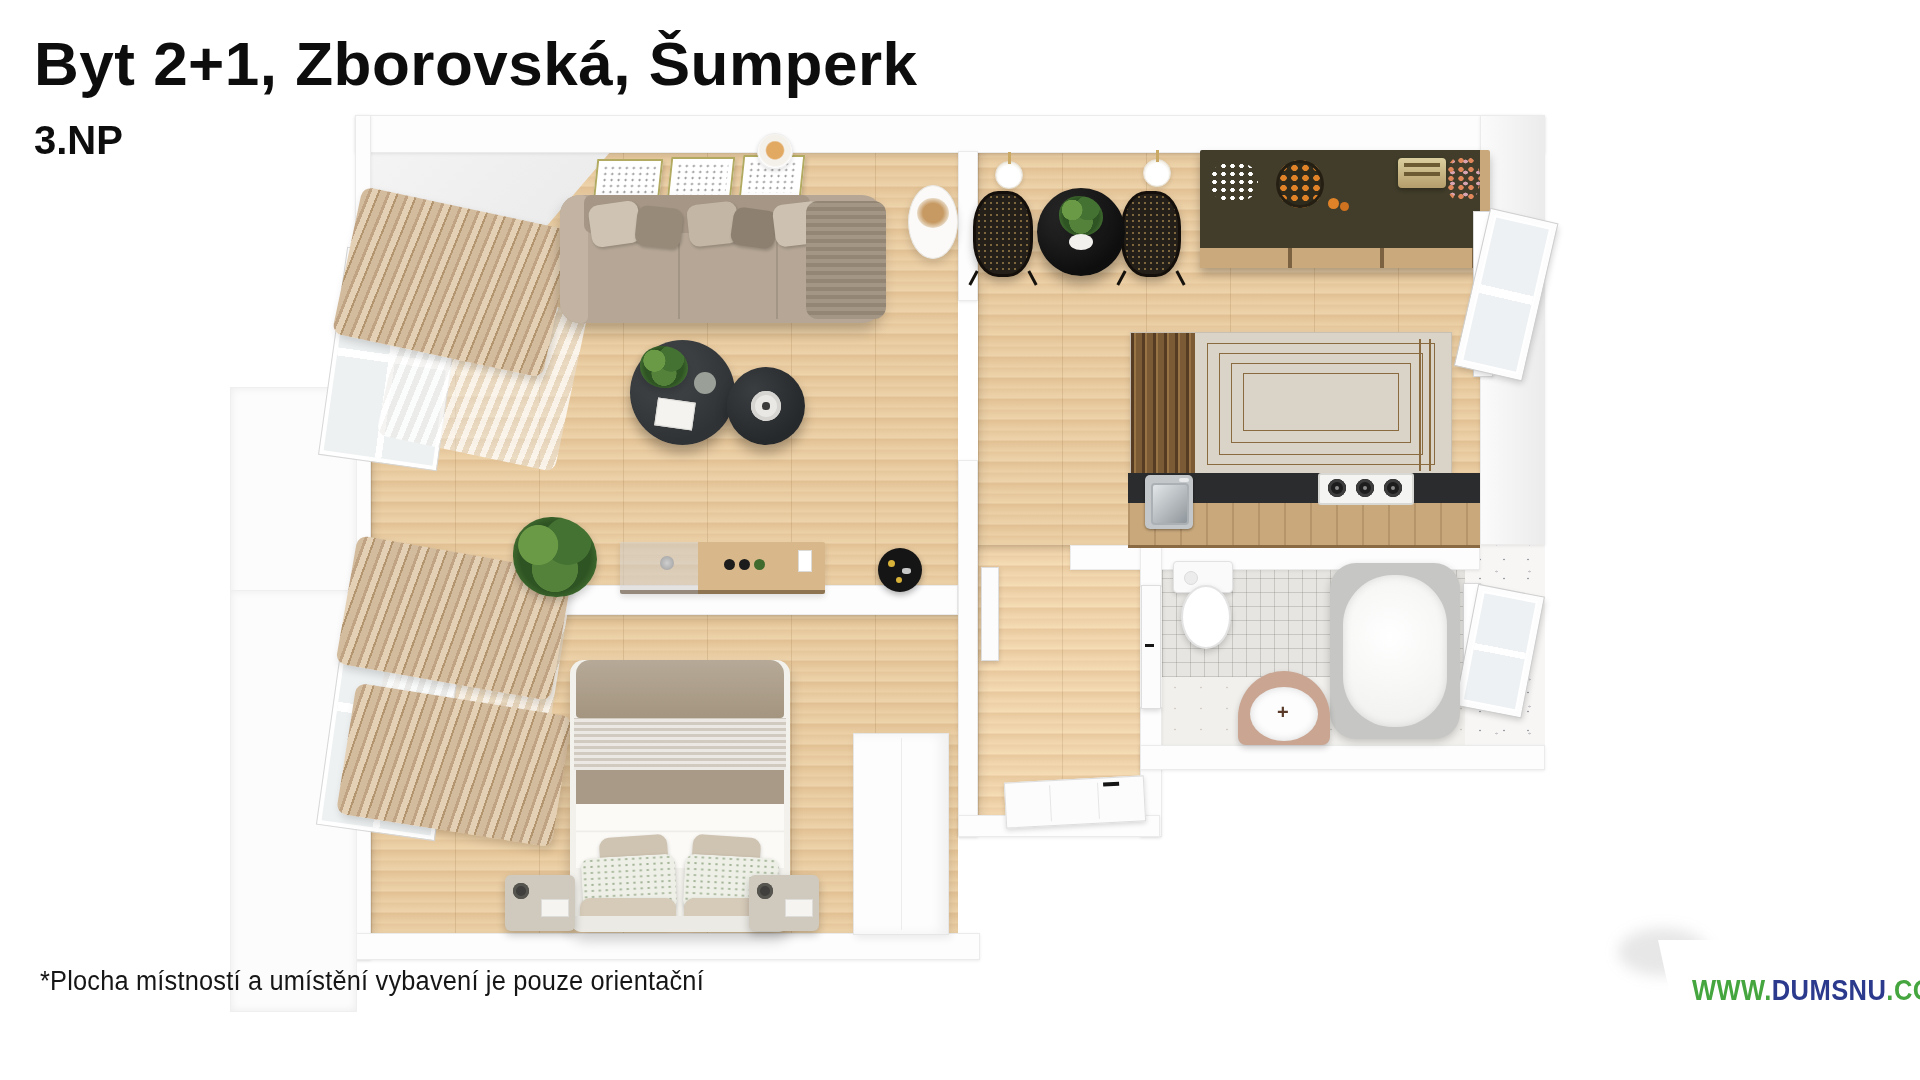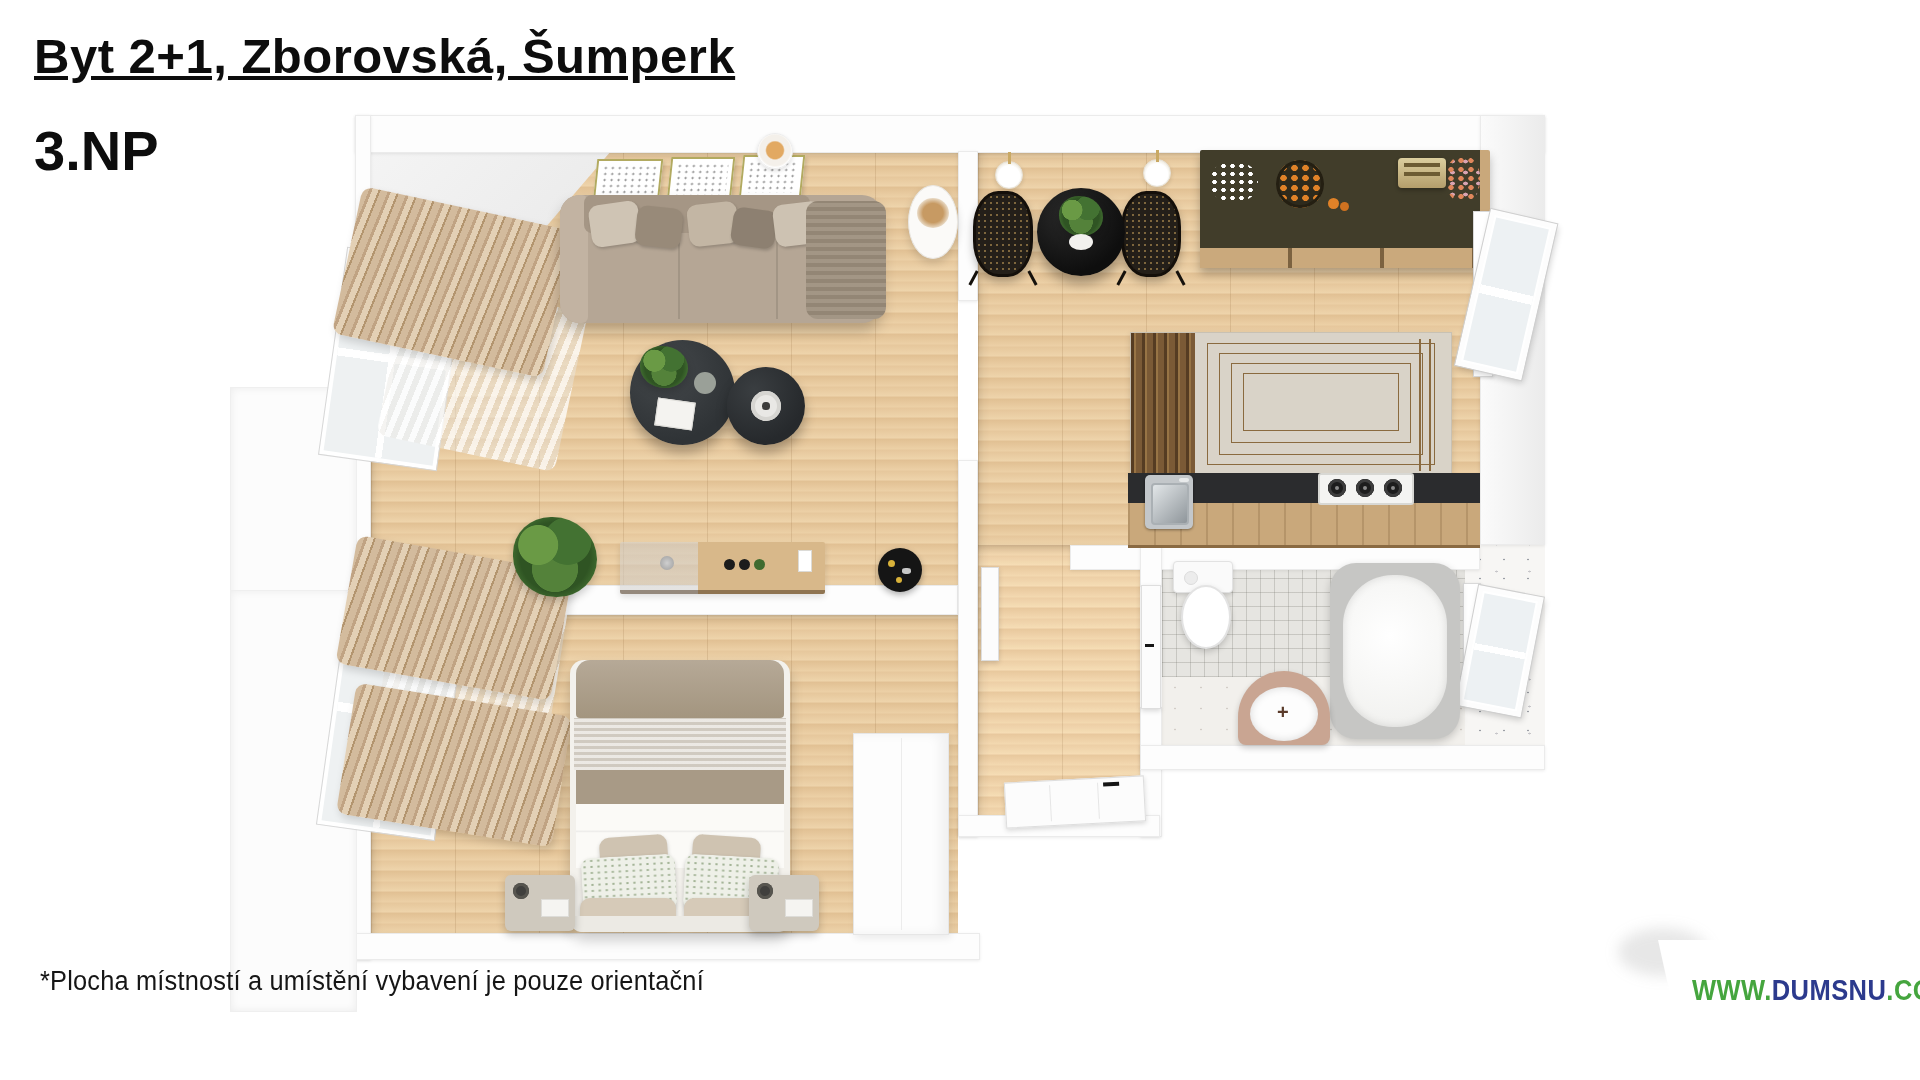--- a/index.html
+++ b/index.html
@@ -1,22 +1,22 @@
 <!DOCTYPE html>
 <html><head>
 <meta charset="utf-8">
 <style>
   html,body{margin:0;padding:0;}
   body{font-family:"Liberation Sans","DejaVu Sans",sans-serif;background:#fff;}
   .page{position:relative;width:1920px;height:1080px;background:#ffffff;overflow:hidden;}
   .abs{position:absolute;}
 
   
-  .title{left:34px;top:28px;font-size:49px;font-weight:700;color:#0d0d0d;letter-spacing:.5px;text-decoration:underline;}
-  .floor-label{left:34px;top:118px;font-size:56px;font-weight:700;color:#0d0d0d;}
+  .title{left:34px;top:28px;font-size:62px;font-weight:700;color:#0d0d0d;letter-spacing:.5px;}
+  .floor-label{left:34px;top:118px;font-size:40px;font-weight:700;color:#0d0d0d;}
   .disclaimer{left:40px;top:966px;font-size:27px;font-weight:500;color:#161616;
               transform:scaleX(.94);transform-origin:left center;letter-spacing:.2px;}
 
   
   .wm{left:1652px;top:940px;width:268px;height:100px;background:#fff;
       clip-path:polygon(6px 0,100% 0,100% 100%,28px 100%);
       filter:drop-shadow(-5px 6px 6px rgba(0,0,0,.16));}
   .wm-swoosh{left:1618px;top:928px;width:90px;height:48px;border-radius:50%;
       background:rgba(120,120,120,.18);filter:blur(7px);}
   .wm-text{position:absolute;left:40px;top:0;height:100%;display:flex;align-items:center;

